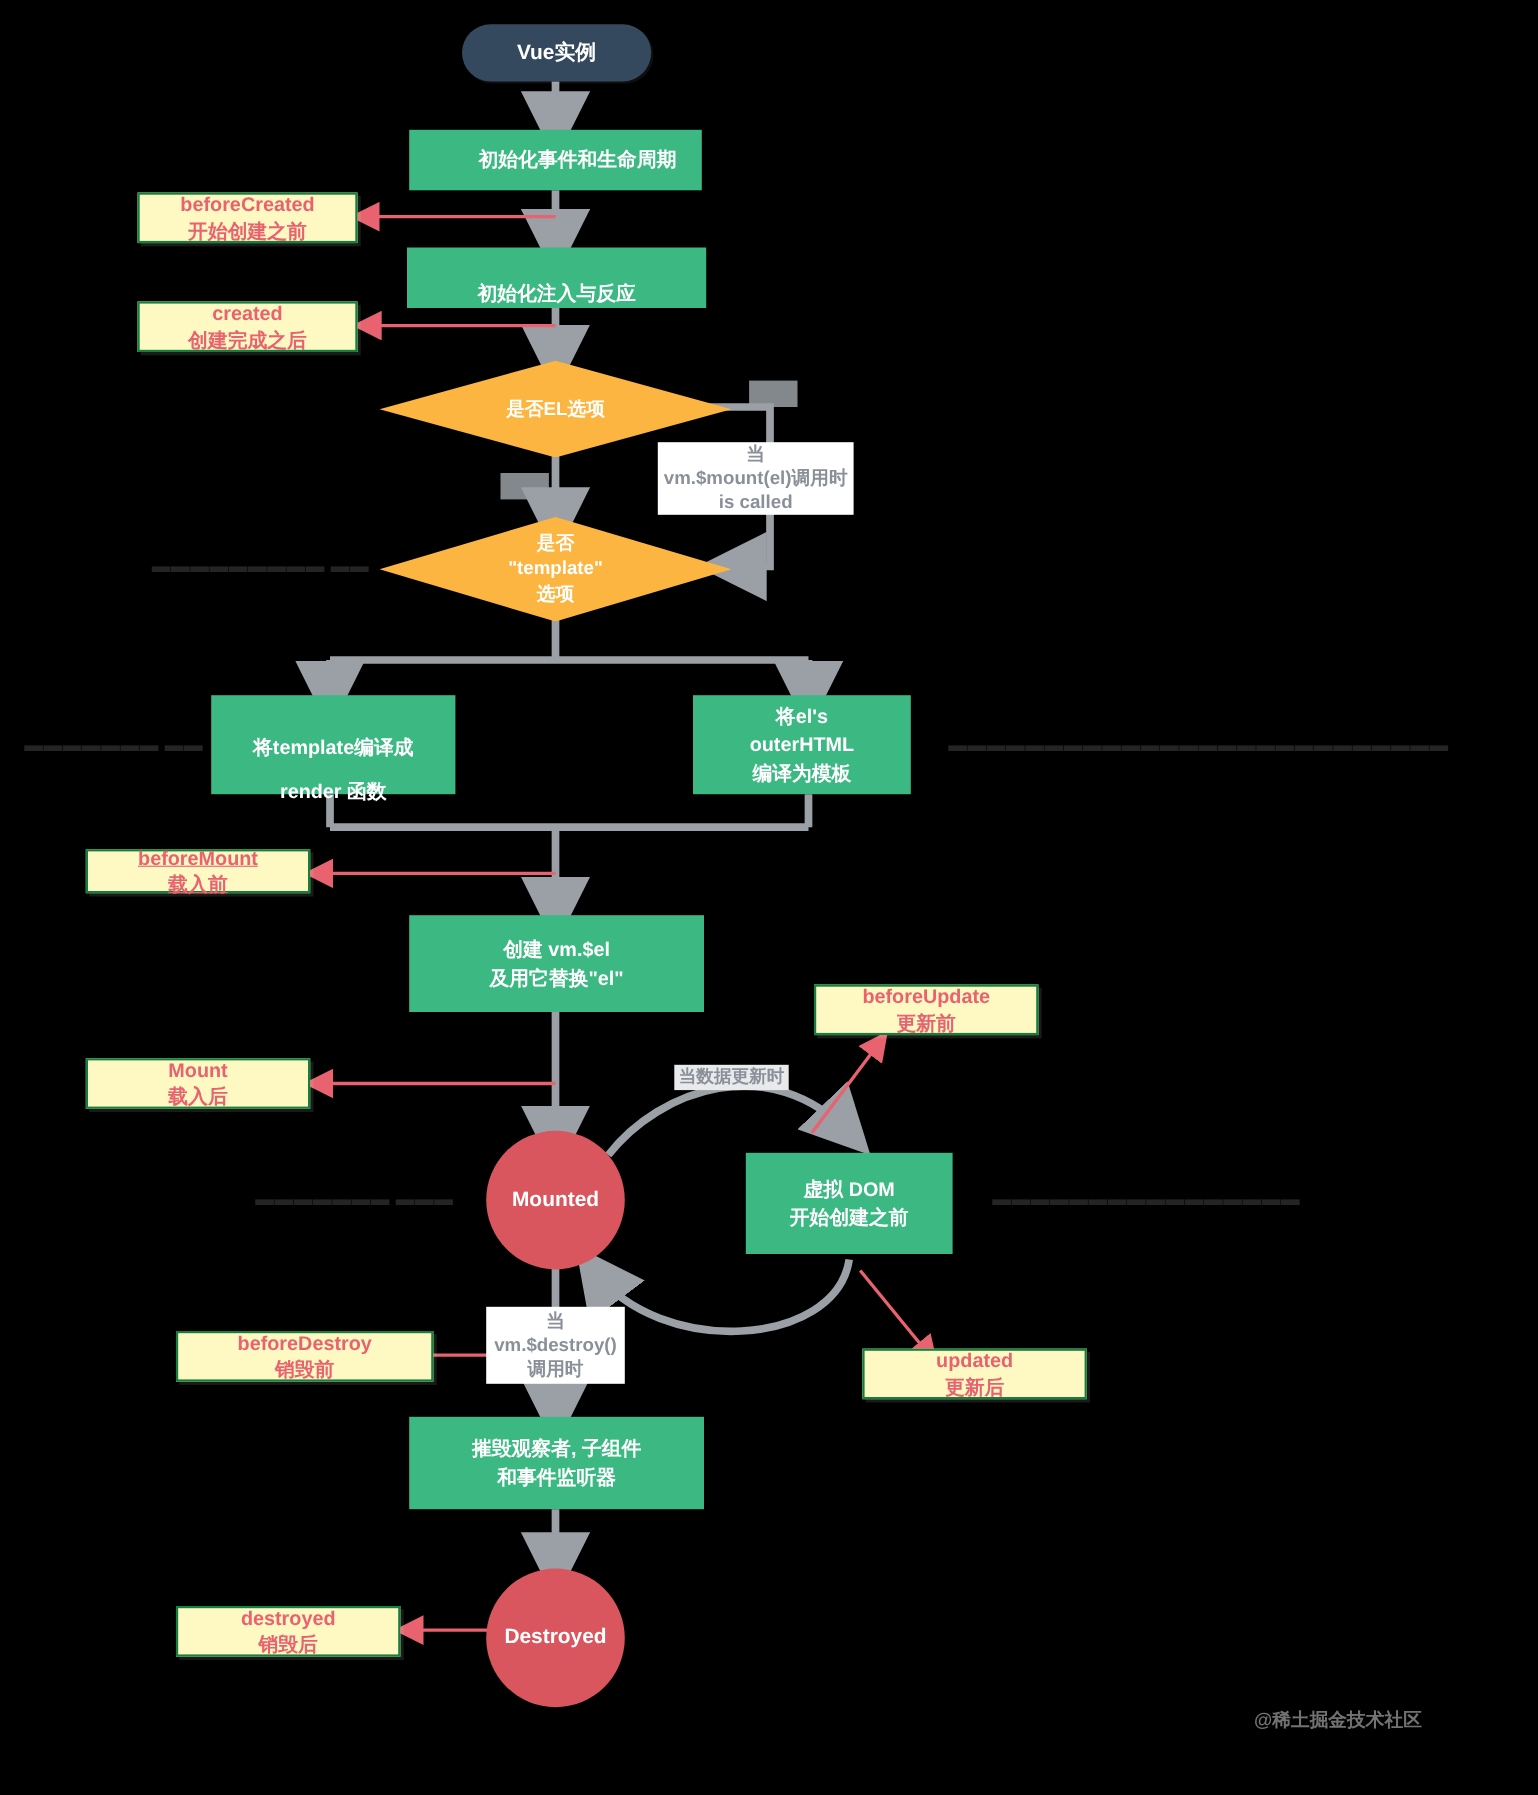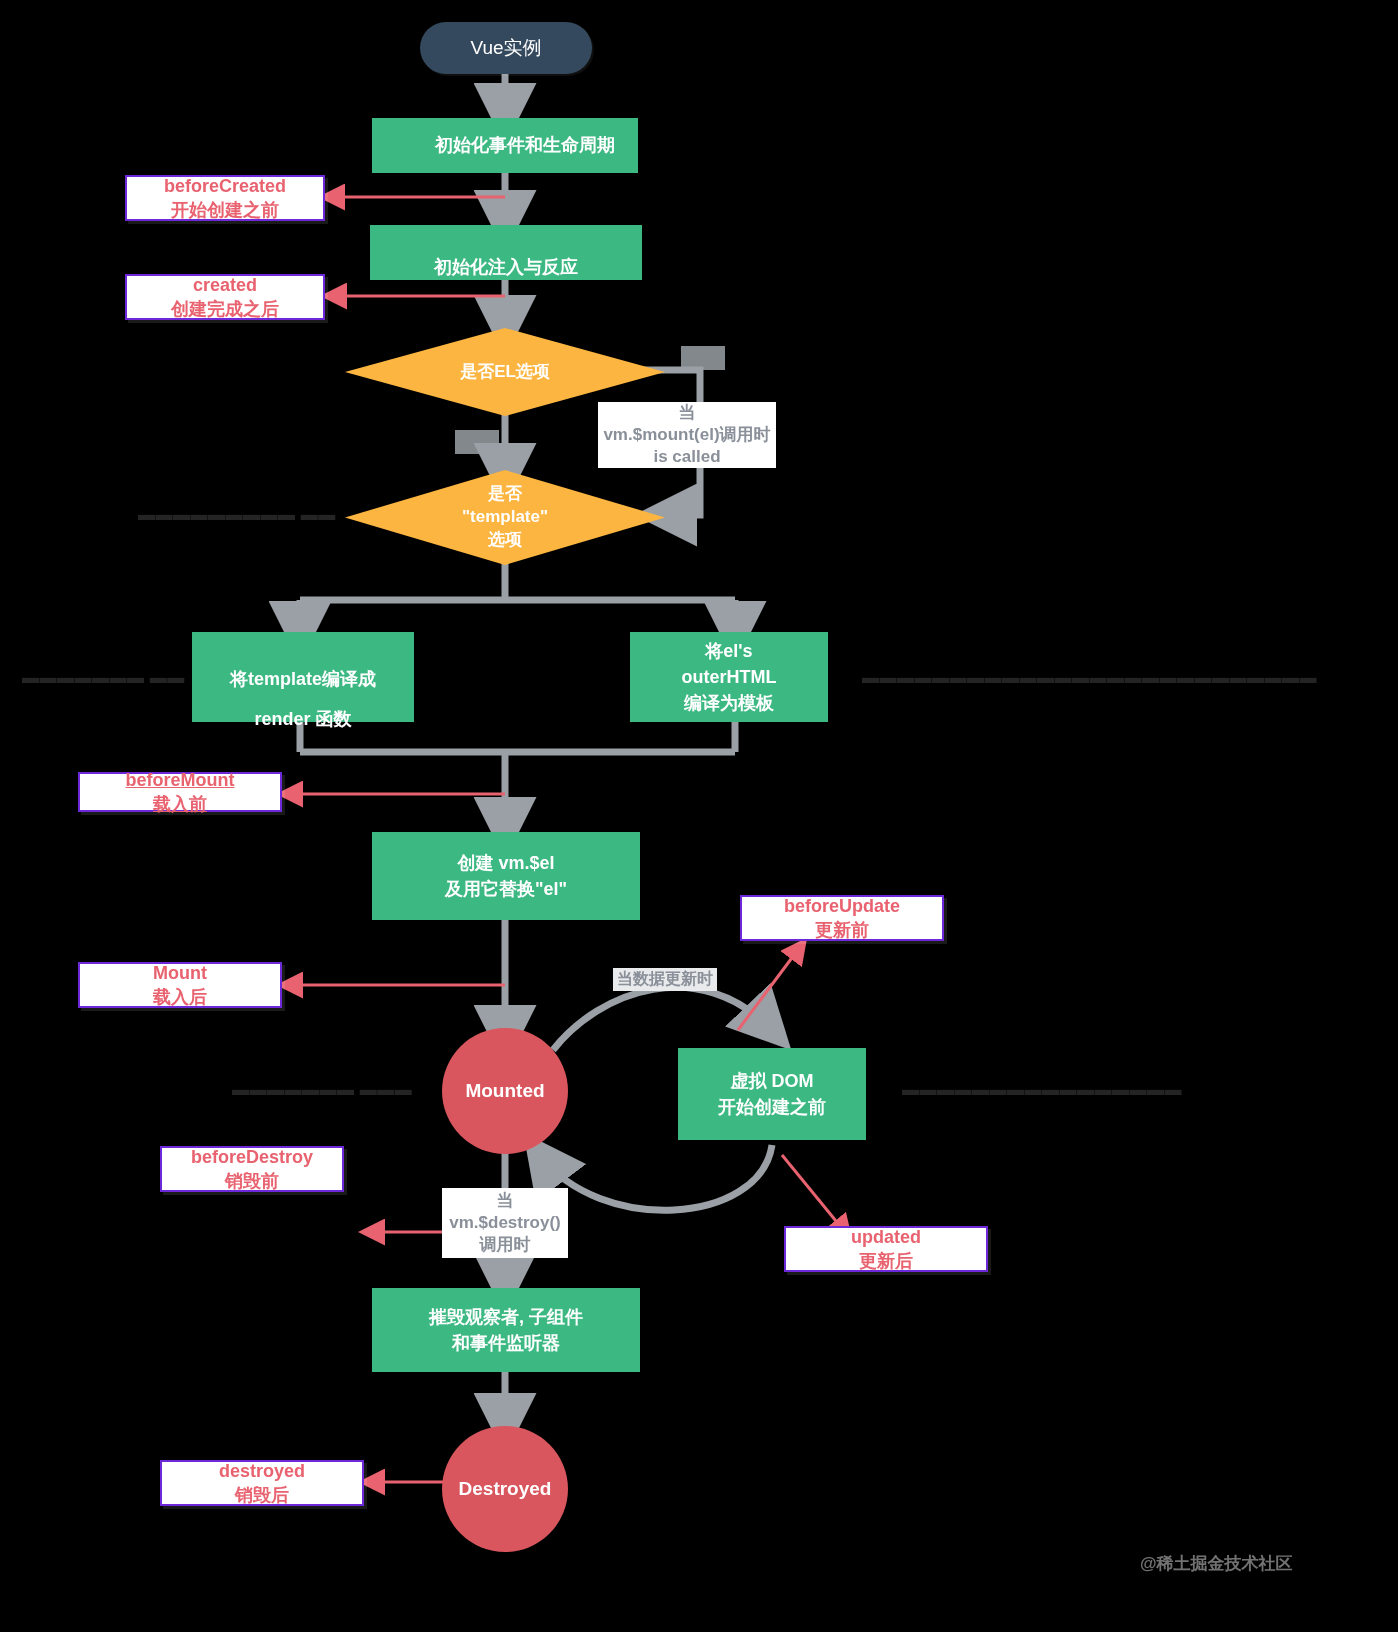--- a/index.html
+++ b/index.html
@@ -7,42 +7,42 @@
     font-family:"Liberation Sans","DejaVu Sans",sans-serif;
     width:1398px;height:1632px;position:relative;overflow:hidden;
   }
   #stage{position:absolute;left:0;top:0;width:1398px;height:1632px;background:#000;}
   svg.edges{position:absolute;left:0;top:0;width:1398px;height:1632px;pointer-events:none;}
 
   .node{position:absolute;box-sizing:border-box;display:flex;align-items:center;justify-content:center;text-align:center;}
 
   
   .pill{
-    background:#35495e;border-radius:26px;color:#fff;font-weight:normal;font-size:19px;
+    background:#35495e;border-radius:26px;color:#fff;font-weight:bold;font-size:19px;
     box-shadow:2px 2px 0 rgba(255,255,255,.06);
   }
   
   .green{
     background:#3cb882;color:#fff;font-weight:bold;font-size:18px;line-height:1.45;
   }
   
   .diamond-wrap{position:absolute;}
   .diamond{
     position:absolute;left:0;top:0;width:100%;height:100%;
     background:#fbb540;
     clip-path:polygon(50% 0,100% 50%,50% 100%,0 50%);
   }
   .diamond-label{
     position:absolute;left:0;top:0;width:100%;height:100%;
     display:flex;align-items:center;justify-content:center;text-align:center;
     color:#fff;font-weight:bold;font-size:17px;line-height:1.35;
   }
   
   .hook{
-    background:#ffffff;border:2px solid #6d28d9;color:#e8626f;
+    background:#fef9c3;border:2px solid #15803d;color:#e8626f;
     font-weight:bold;font-size:18px;line-height:1.35;
     box-shadow:3px 3px 0 rgba(255,255,255,.10);
   }
   
   .circle{
     border-radius:50%;background:#d9565e;color:#fff;font-weight:bold;font-size:19px;
   }
   
   .note{
     background:#fff;color:#8a9099;font-weight:bold;font-size:17px;line-height:1.3;
@@ -244,21 +244,21 @@
     </div>
   </div>
 
   <div class="node hook" style="left:784px;top:1226px;width:204px;height:46px;">
     <div>
       <span class="nl">updated</span>
       <span class="nl">更新后</span>
     </div>
   </div>
 
-  <div class="node hook" style="left:160px;top:1146px;width:184px;height:46px;">
+  <div class="node hook" style="left:160px;top:1210px;width:234px;height:46px;">
     <div>
       <span class="nl">beforeDestroy</span>
       <span class="nl">销毁前</span>
     </div>
   </div>
 
   <div class="node hook" style="left:160px;top:1460px;width:204px;height:46px;">
     <div>
       <span class="nl">destroyed</span>
       <span class="nl">销毁后</span>

